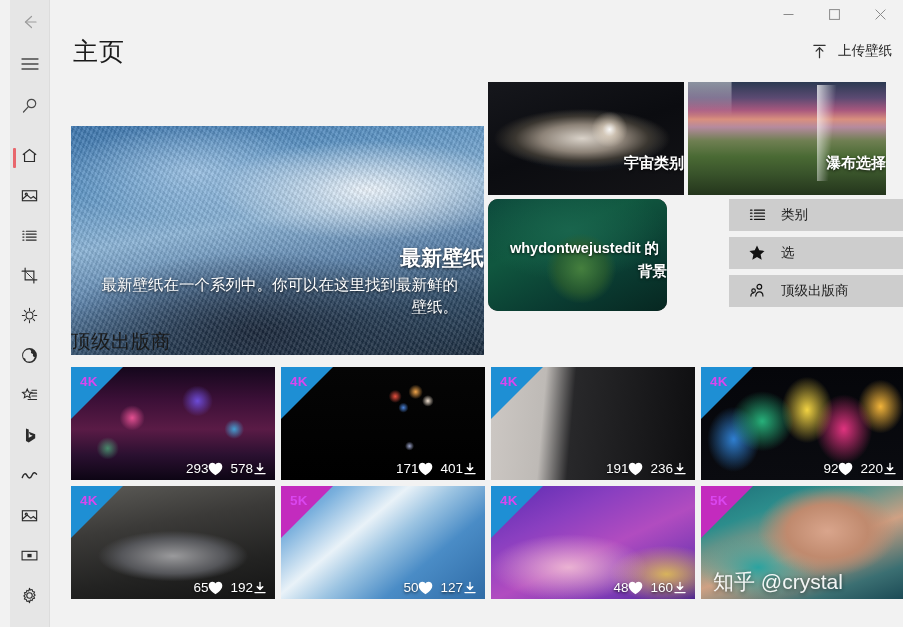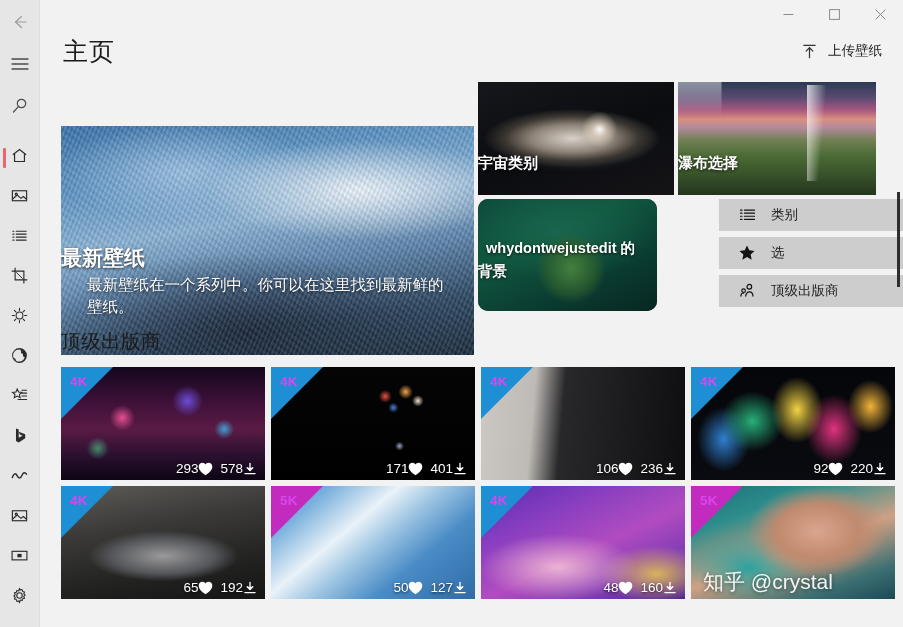--- a/index.html
+++ b/index.html
@@ -7,20 +7,21 @@
     width: 903px; height: 627px;
     overflow: hidden;
     font-family: "Liberation Sans", "DejaVu Sans", sans-serif;
     background: #f2f2f2;
   }
   #app {
     position: relative;
     width: 903px; height: 627px;
     background: #f2f2f2;
     display: flex;
+    padding-left: 10px;
   }
 
   
   .sidebar {
     width: 40px; height: 627px;
     background: #e6e6e6;
     border-right: 1px solid #dcdcdc;
     display: flex; flex-direction: column;
     align-items: center;
     flex: 0 0 40px;
@@ -108,21 +109,21 @@
     width: 840px; height: 229px;
   }
   .card {
     position: absolute;
     overflow: hidden;
     background: #222;
   }
   .card .cap {
     position: absolute;
     left: 0; right: 0;
-    text-align: left;
+    text-align: right;
     color: #fff;
     font-weight: bold;
     text-shadow: 0 1px 3px rgba(0,0,0,.75);
   }
 
   
   #hero-main {
     left: 0; top: 0; width: 413px; height: 229px; margin-top: 44px;
   }
   #hero-main .bg {
@@ -606,21 +607,21 @@
                 </span>
               </span>
             </div>
           </div>
           <div class="thumb">
             <div class="bg art-car1"></div>
             <div class="badge" style="border-color: rgb(30, 143, 212) transparent transparent;"></div>
             <div class="badge-txt">4K</div>
             <div class="stats">
               <span class="grp">
-                <span>106</span>
+                <span>191</span>
                 <span>
                   <svg width="15" height="14" viewBox="0 0 16 15" fill="currentColor">
                     <path d="M8 14.2 C8 14.2 0.7 9.9 0.7 5.1 C0.7 2.5 2.6 0.8 4.8 0.8 C6.2 0.8 7.4 1.6 8 2.6 C8.6 1.6 9.8 0.8 11.2 0.8 C13.4 0.8 15.3 2.5 15.3 5.1 C15.3 9.9 8 14.2 8 14.2 Z"></path>
                   </svg>
                 </span>
               </span>
               <span class="grp">
                 <span>236</span>
                 <span>
                   <svg width="14" height="14" viewBox="0 0 16 16" fill="none" stroke="currentColor" stroke-width="1.5">

